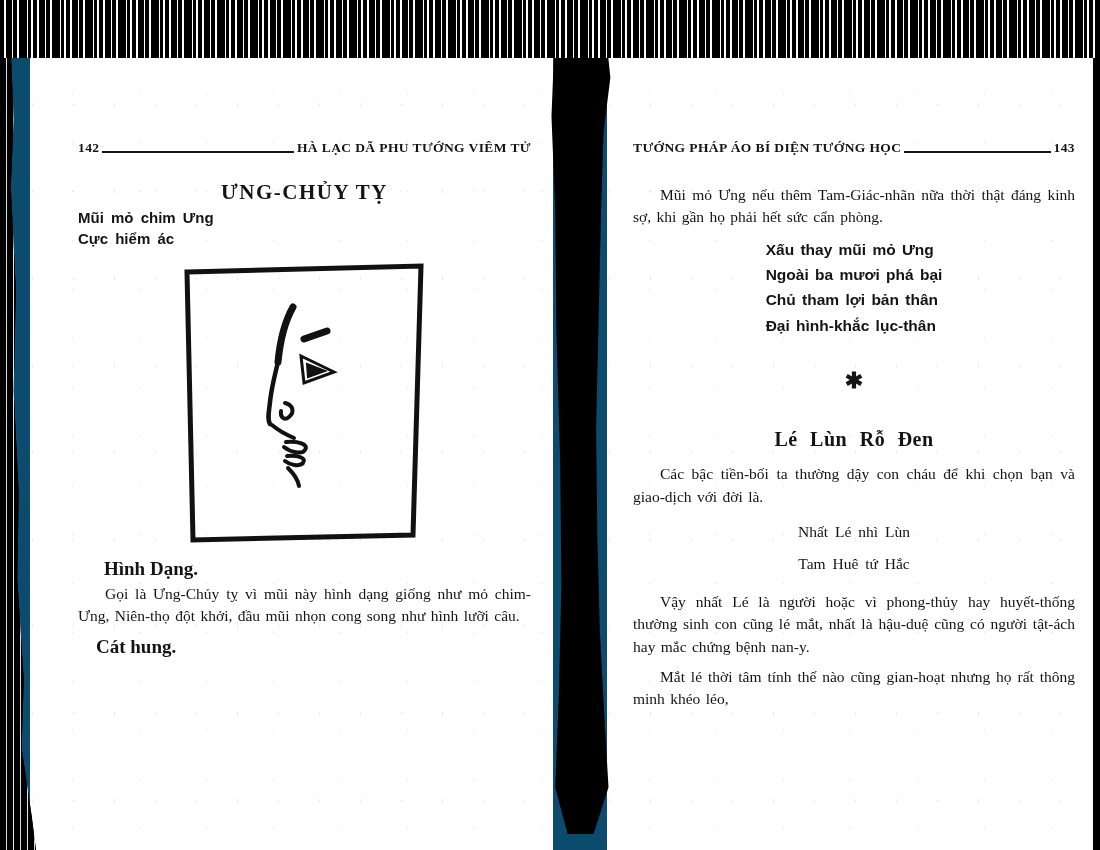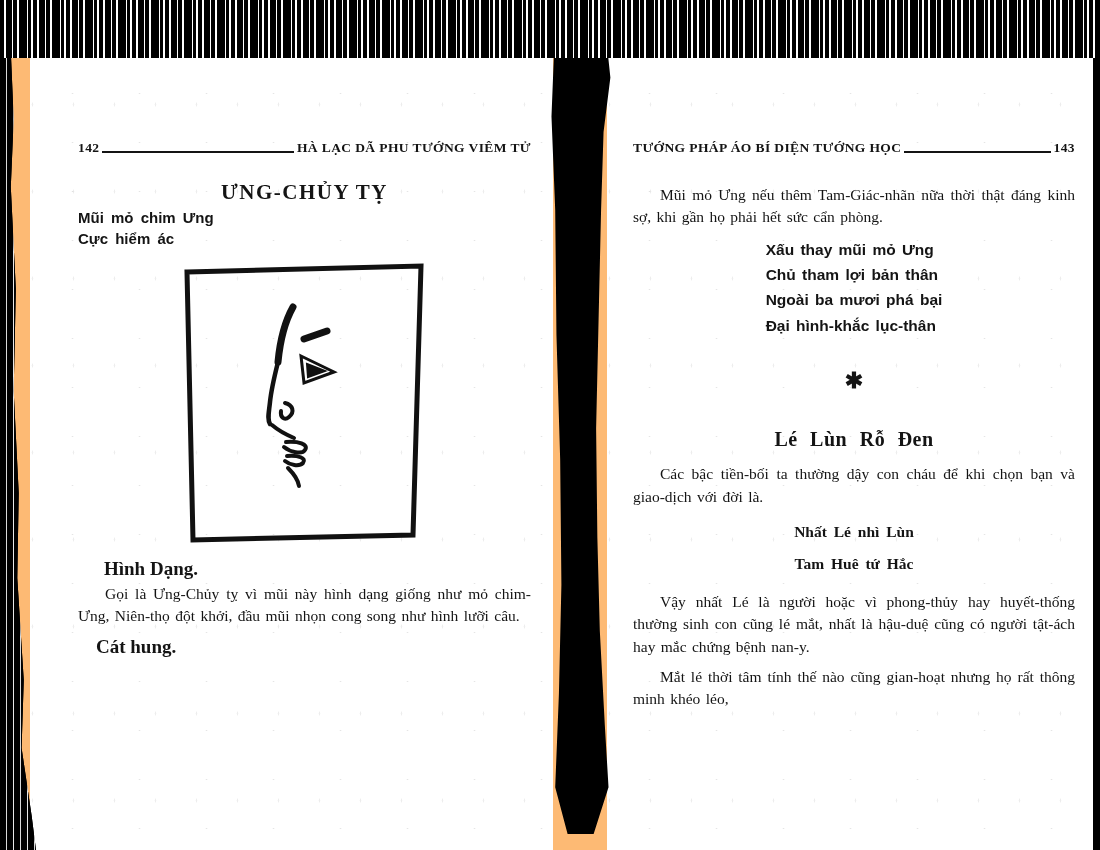--- a/index.html
+++ b/index.html
@@ -1,20 +1,20 @@
 <!DOCTYPE html>
 <html><head>
 <meta charset="utf-8">
 <style>
   html,body{margin:0;padding:0;}
   body{
     width:1100px;height:850px;background:#000;overflow:hidden;position:relative;
     font-family:"Liberation Serif", serif;
   }
-  .scan{position:absolute;inset:0;background:#fdba74;}
+  .scan{position:absolute;inset:0;background:#0c4a6e;}
 
   
   .stripes-top{
     position:absolute;left:0;top:0;right:0;height:58px;z-index:6;
     background-color:#fff;
     background-image:repeating-linear-gradient(90deg,
       #000 0 4px, transparent 4px 6px,
       #000 6px 12px, transparent 12px 13px,
       #000 13px 17px, transparent 17px 19px,
       #000 19px 27px, transparent 27px 28px,
@@ -78,21 +78,21 @@
   .poem{
     font-family:"Liberation Sans", sans-serif;font-weight:bold;font-size:15.5px;
     line-height:1.64;width:max-content;margin:0 auto;word-spacing:2px;
   }
   .ornament{text-align:center;font-size:22px;margin:30px 0 34px 0;font-weight:bold;}
   .sec-heading-center{
     font-size:20px;font-weight:bold;text-align:center;word-spacing:7px;
     letter-spacing:0.5px;margin:0 0 12px 0;
   }
   .couplet{
-    text-align:center;font-weight:bold;font-size:15.5px;line-height:2.1;
+    text-align:center;font-weight:normal;font-size:15.5px;line-height:2.1;
     margin:8px 0 10px 0;word-spacing:3px;
   }
   .couplet div{margin:0;}
 </style>
 </head>
 <body>
 
 <div class="scan">
 
   <div class="page page-left">
@@ -143,22 +143,22 @@
     <div class="pg-header">
       <span>TƯỚNG PHÁP ÁO BÍ DIỆN TƯỚNG HỌC</span>
       <span class="rule"></span>
       <span>143</span>
     </div>
 
     <p class="body-para para1">Mũi mỏ Ưng nếu thêm Tam-Giác-nhãn nữa thời thật đáng kinh sợ, khi gần họ phải hết sức cẩn phòng.</p>
 
     <div class="poem">
       <div>Xấu thay mũi mỏ Ưng</div>
+      <div>Ngoài ba mươi phá bại</div>
       <div>Chủ tham lợi bản thân</div>
-      <div>Ngoài ba mươi phá bại</div>
       <div>Đại hình-khắc lục-thân</div>
     </div>
 
     <div class="ornament">✱</div>
 
     <div class="sec-heading-center">Lé Lùn Rỗ Đen</div>
     <p class="body-para">Các bậc tiền-bối ta thường dậy con cháu để khi chọn bạn và giao-dịch với đời là.</p>
 
     <div class="couplet">
       <div>Nhất Lé nhì Lùn</div>

